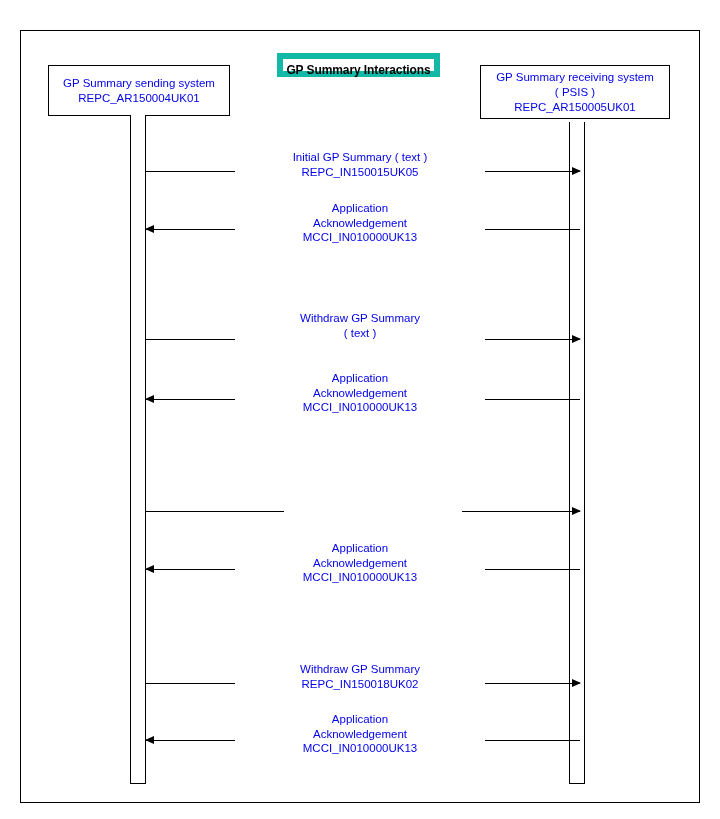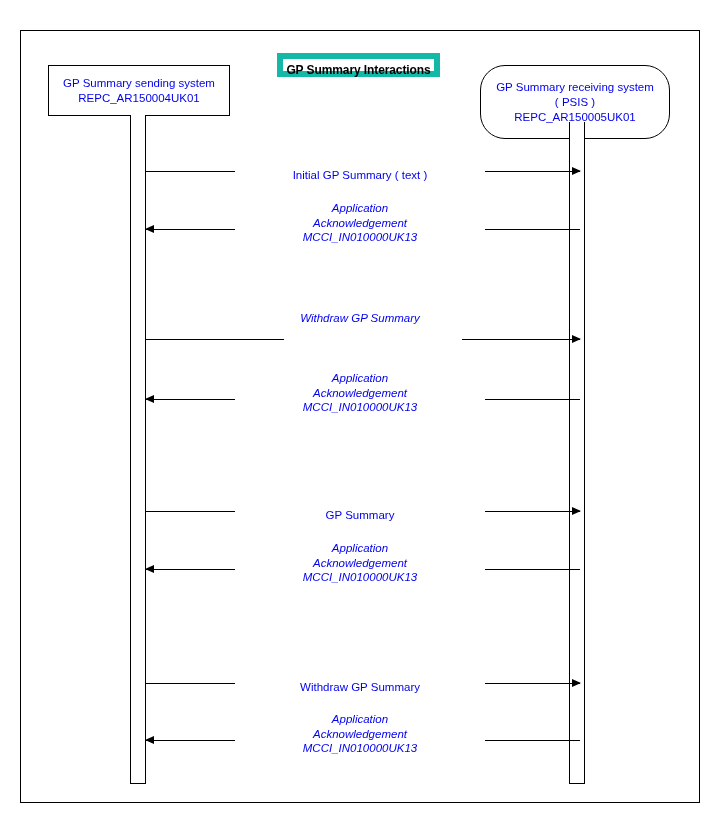--- a/index.html
+++ b/index.html
@@ -64,22 +64,21 @@
   #lifeline-head-sender {
     left: 48px;
     top: 65px;
     width: 182px;
     height: 51px;
   }
   #lifeline-head-receiver {
     left: 480px;
     top: 65px;
     width: 190px;
-    height: 74px;
-    border-radius: 25px;
+    height: 54px;
   }
   .lifeline-head-line { display: block; }
 
   
   .lifeline-bar {
     position: absolute;
     border: 1px solid #000000;
     border-top: none;
     box-sizing: border-box;
     background: #ffffff;
@@ -142,22 +141,22 @@
     width: 250px;
     text-align: center;
     color: #0000ee;
     font-size: 11.5px;
     line-height: 14.5px;
     white-space: nowrap;
     background: #ffffff;
     padding: 0 4px;
     box-sizing: border-box;
   }
-  .msg-label.lines-2 { top: -21px; margin-top: 18px; }
-  .msg-label.lines-3 { top: -28px; font-style: italic; }
+  .msg-label.lines-2 { top: -21px; }
+  .msg-label.lines-3 { top: -28px; }
   .msg-label span { display: block; }
 </style>
 </head>
 <body>
 
 <div id="diagram-frame"></div>
 
 <div id="diagram-title">GP Summary Interactions</div>
 
 <div id="lifeline-head-sender" class="lifeline-head">
@@ -173,80 +172,82 @@
 
 <div id="lifeline-bar-sender" class="lifeline-bar"></div>
 <div id="lifeline-bar-receiver" class="lifeline-bar"></div>
 
 <div class="message" style="top:171px">
   <div class="msg-line-left"></div>
   <div class="msg-line-right"></div>
   <div class="arrow-right"></div>
   <div class="msg-label lines-2">
     <span>Initial GP Summary ( text )</span>
+    <span>REPC_IN150015UK05</span>
   </div>
 </div>
 
 <div class="message" style="top:229px">
   <div class="msg-line-left"></div>
   <div class="msg-line-right"></div>
   <div class="arrow-left"></div>
   <div class="msg-label lines-3">
     <span>Application</span>
     <span>Acknowledgement</span>
     <span>MCCI_IN010000UK13</span>
   </div>
 </div>
 
 <div class="message" style="top:339px">
   <div class="msg-line-left"></div>
   <div class="msg-line-right"></div>
   <div class="arrow-right"></div>
   <div class="msg-label lines-3">
     <span>Withdraw GP Summary</span>
+    <span>( text )</span>
   </div>
 </div>
 
 <div class="message" style="top:399px">
   <div class="msg-line-left"></div>
   <div class="msg-line-right"></div>
   <div class="arrow-left"></div>
   <div class="msg-label lines-3">
     <span>Application</span>
     <span>Acknowledgement</span>
     <span>MCCI_IN010000UK13</span>
   </div>
 </div>
 
 <div class="message" style="top:511px">
   <div class="msg-line-left"></div>
   <div class="msg-line-right"></div>
   <div class="arrow-right"></div>
   <div class="msg-label lines-2">
-    <span>GP Summary</span>
   </div>
 </div>
 
 <div class="message" style="top:569px">
   <div class="msg-line-left"></div>
   <div class="msg-line-right"></div>
   <div class="arrow-left"></div>
   <div class="msg-label lines-3">
     <span>Application</span>
     <span>Acknowledgement</span>
     <span>MCCI_IN010000UK13</span>
   </div>
 </div>
 
 <div class="message" style="top:683px">
   <div class="msg-line-left"></div>
   <div class="msg-line-right"></div>
   <div class="arrow-right"></div>
   <div class="msg-label lines-2">
     <span>Withdraw GP Summary</span>
+    <span>REPC_IN150018UK02</span>
   </div>
 </div>
 
 <div class="message" style="top:740px">
   <div class="msg-line-left"></div>
   <div class="msg-line-right"></div>
   <div class="arrow-left"></div>
   <div class="msg-label lines-3">
     <span>Application</span>
     <span>Acknowledgement</span>

